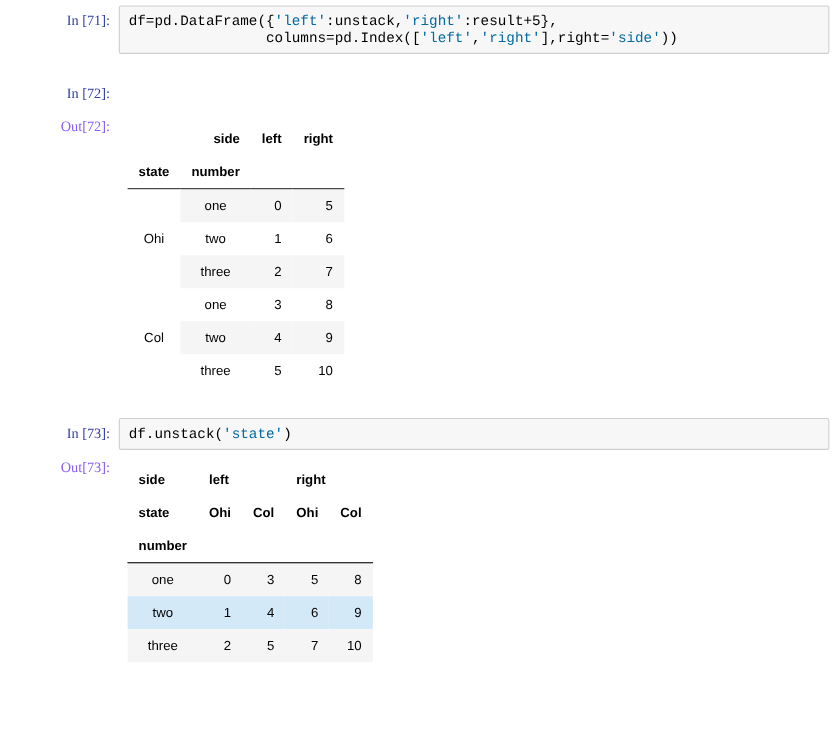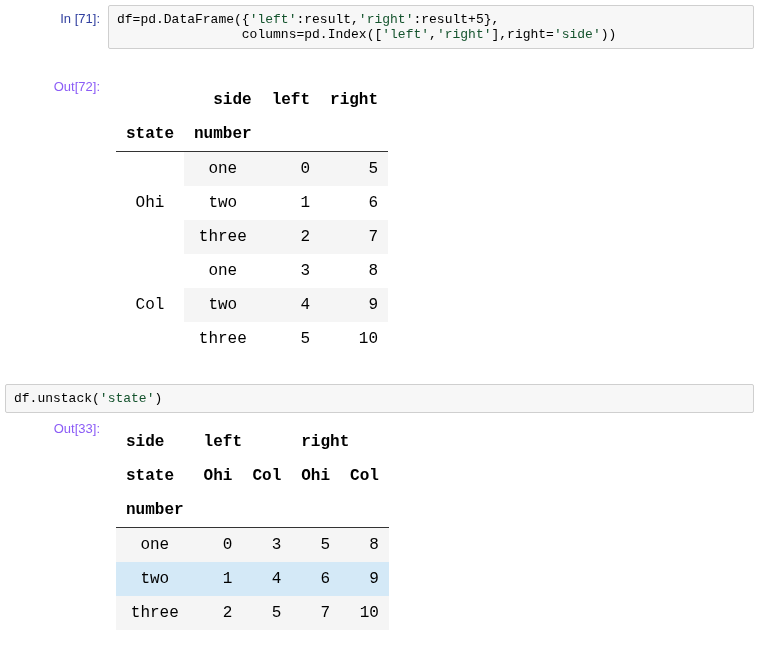--- a/index.html
+++ b/index.html
@@ -13,47 +13,46 @@
   .cell {
     display: flex;
     align-items: flex-start;
     margin-bottom: 2px;
   }
   .prompt {
     width: 95px;
     flex-shrink: 0;
     text-align: right;
     padding: 6px 8px 6px 0;
-    font-family: Liberation Sans, sans-serif;
+    font-family: Liberation Serif, serif;
     font-size: 13px;
   }
   .prompt-in { color: #303F9F; }
   .prompt-out { color: #8b5cf6; }
   .input-area {
     flex: 1;
     background: #f7f7f7;
     border: 1px solid #cfcfcf;
     border-radius: 2px;
     padding: 6px 8px;
     font-family: "Courier New", monospace;
     font-size: 13px;
     white-space: pre;
     overflow-x: auto;
   }
   .output-area {
     flex: 1;
     padding: 6px 8px;
   }
-  .kw-red { color: #14532d; }
+  .kw-red { color: #0369a1; }
   
   table.dataframe {
     border-collapse: collapse;
-    font-size: 16px;
+    font-size: 12px;
     margin: 4px 0 8px 0;
-    font-family: Liberation Mono, monospace;
   }
   table.dataframe th, table.dataframe td {
     padding: 8px 10px;
     text-align: right;
     border: none;
   }
   table.dataframe thead th {
     font-weight: bold;
     border-bottom: none;
     background: #fff;
@@ -75,27 +74,28 @@
   }
   table.dataframe tbody th.groupcell {
     background: #fff !important;
   }
 </style>
 </head>
 <body>
 
 <div class="cell">
   <div class="prompt prompt-in">In  [71]:</div>
-  <div class="input-area"><span>df=pd.DataFrame({</span><span class="kw-red">'left'</span><span>:result,</span><span class="kw-red">'right'</span><span>:result+5},</span>
+  <div class="input-area"><span>df=pd.DataFrame({</span><span class="kw-red">'left'</span><span>:unstack,</span><span class="kw-red">'right'</span><span>:result+5},</span>
 <span>                columns=pd.Index([</span><span class="kw-red">'left'</span><span>,</span><span class="kw-red">'right'</span><span>],right=</span><span class="kw-red">'side'</span><span>))</span></div>
 </div>
 
 <div style="height:20px"></div>
 
 <div class="cell">
+  <div class="prompt prompt-in">In  [72]:</div>
 </div>
 
 <div class="cell">
   <div class="prompt prompt-out">Out[72]:</div>
   <div class="output-area">
     <table class="dataframe">
       <thead>
         <tr>
           <th></th>
           <th>side</th>
@@ -143,25 +143,26 @@
           <td>10</td>
         </tr>
       </tbody>
     </table>
   </div>
 </div>
 
 <div style="height:12px"></div>
 
 <div class="cell">
+  <div class="prompt prompt-in">In  [73]:</div>
   <div class="input-area"><span>df.unstack(</span><span class="kw-red">'state'</span><span>)</span></div>
 </div>
 
 <div class="cell">
-  <div class="prompt prompt-out">Out[33]:</div>
+  <div class="prompt prompt-out">Out[73]:</div>
   <div class="output-area">
     <table class="dataframe">
       <thead>
         <tr>
           <th style="text-align:left">side</th>
           <th colspan="2" style="text-align:left">left</th>
           <th colspan="2" style="text-align:left">right</th>
         </tr>
         <tr>
           <th style="text-align:left">state</th>

